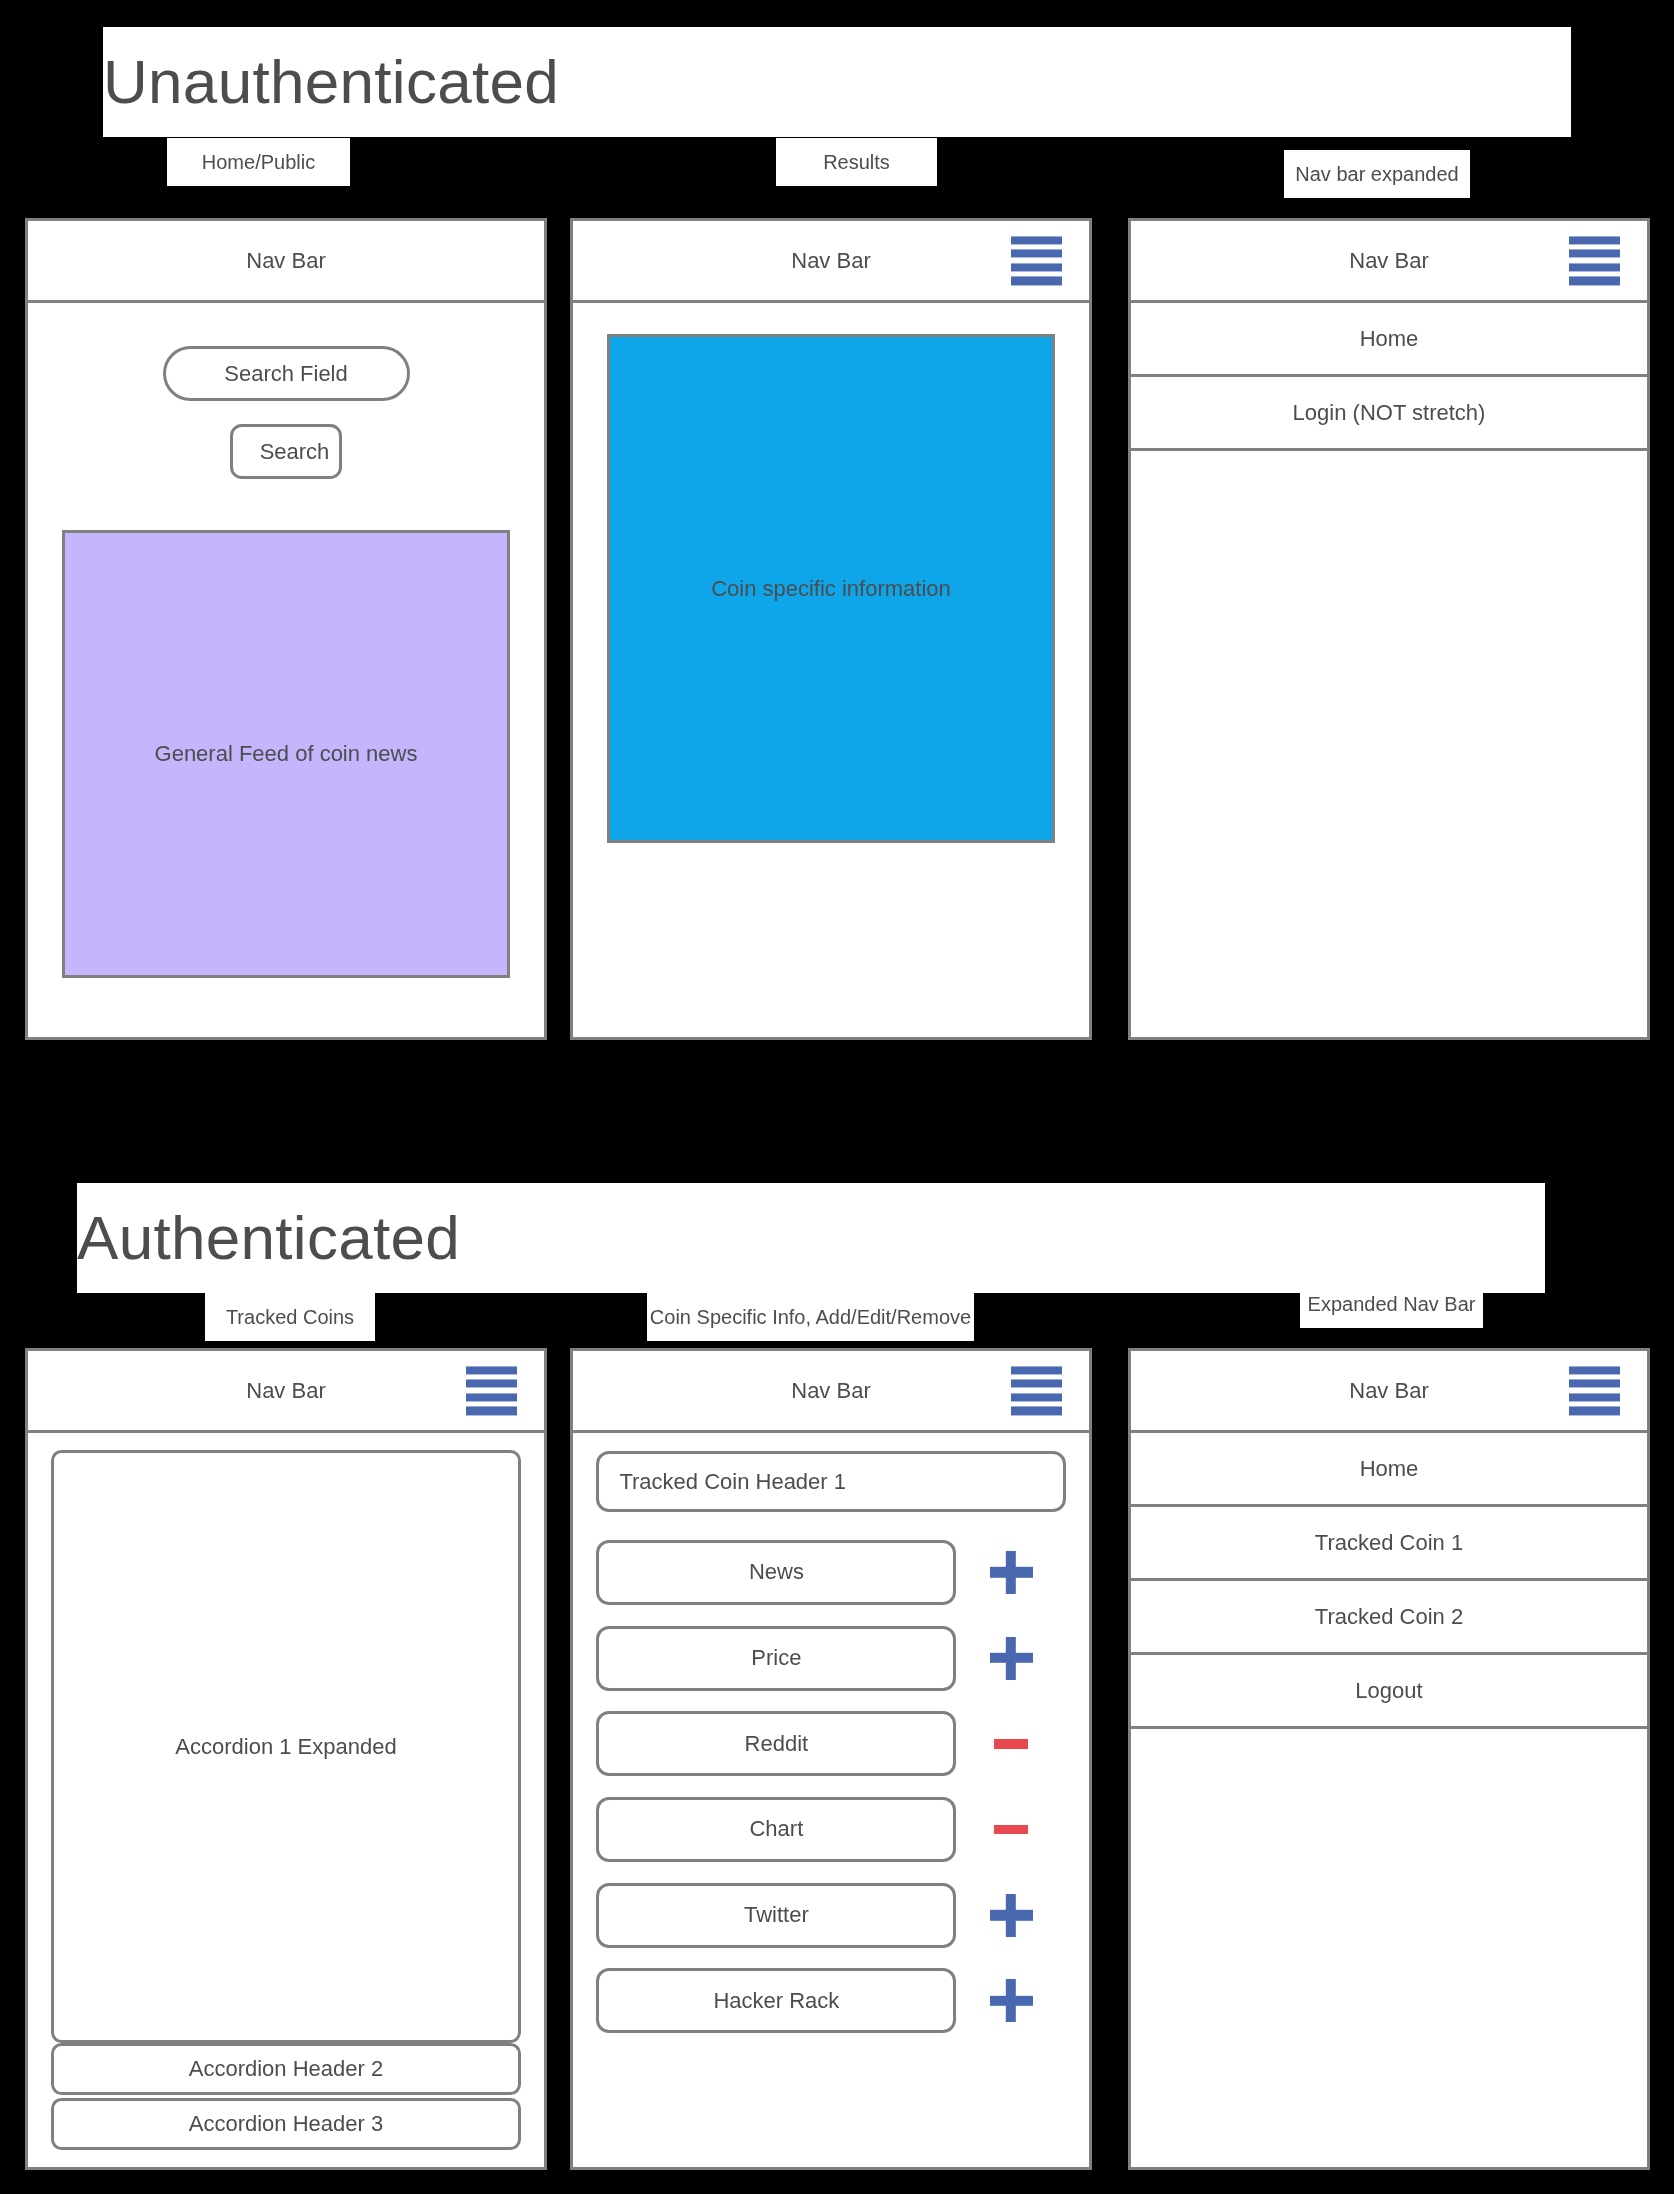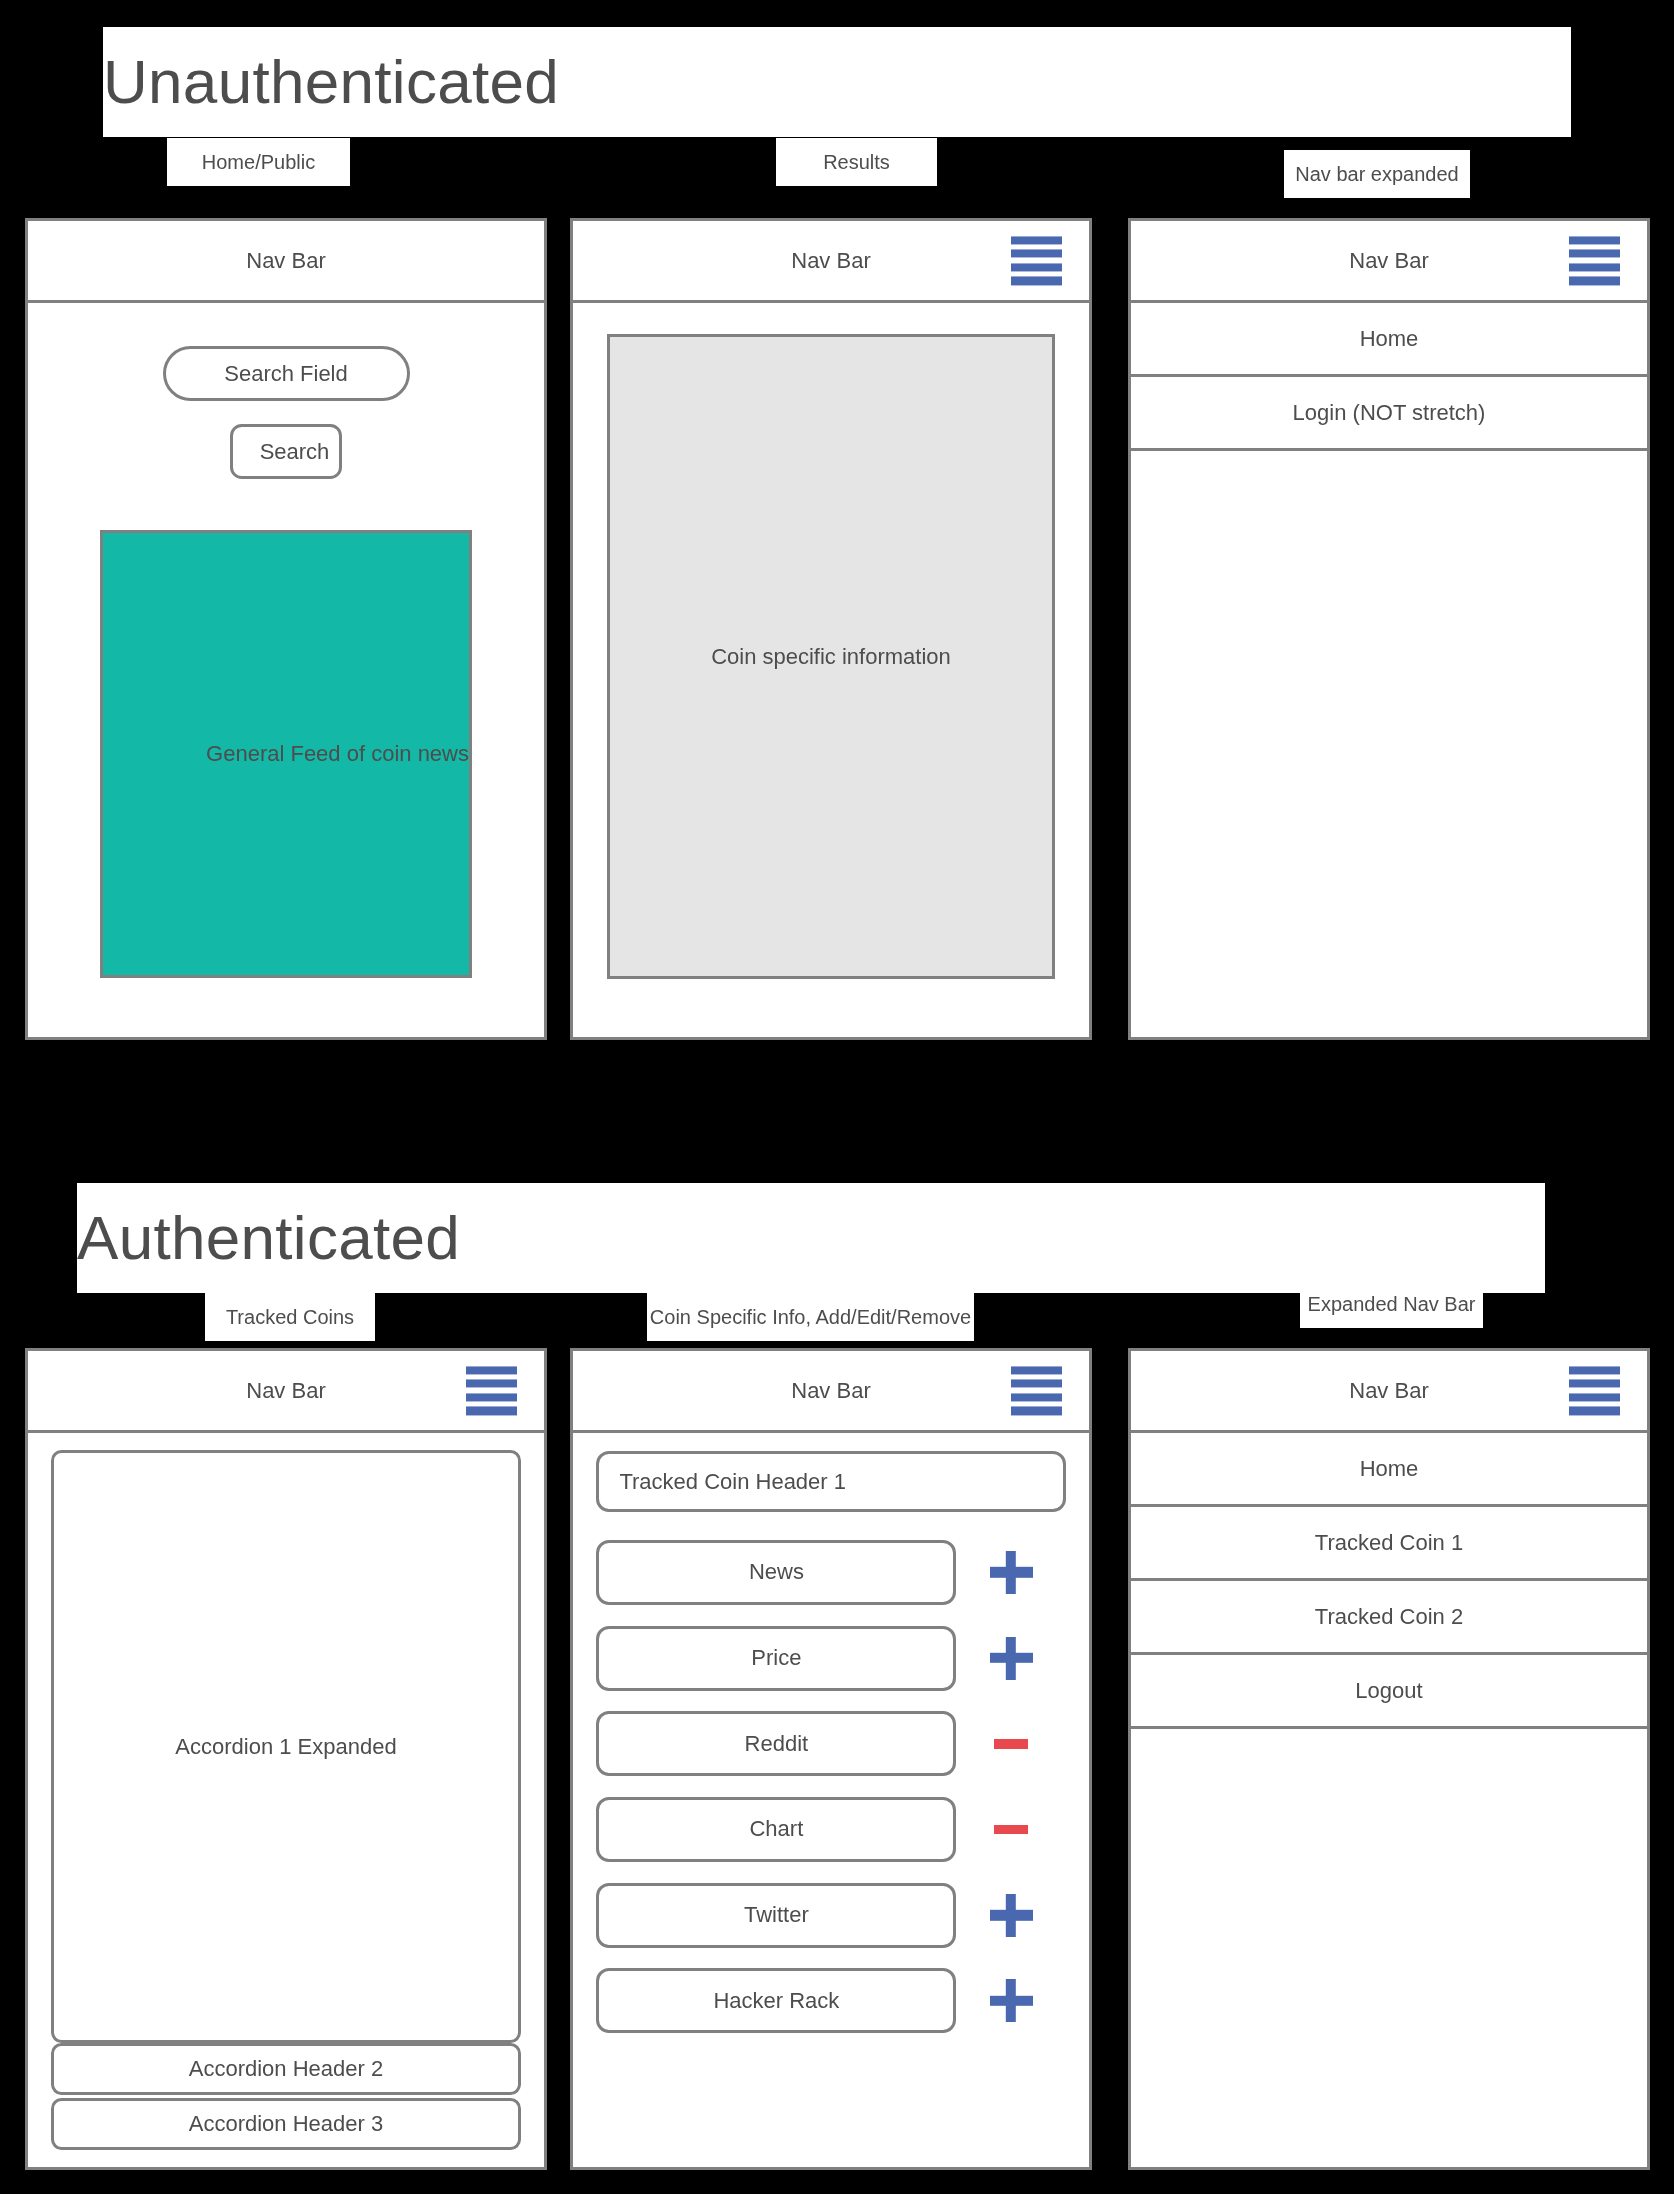--- a/index.html
+++ b/index.html
@@ -169,40 +169,40 @@
     align-items: center;
     justify-content: center;
     background: #ffffff;
     cursor: pointer;
     padding-left: 17px;
   }
   .search-button .sb-text { font-size: 22px; color: #4d4d4d; line-height: 1; }
 
   .feed-box {
     margin-top: 51px;
-    width: 372px;
+    width: 448px;
     height: 448px;
     border: 3.2px solid #808080;
     display: flex;
     align-items: center;
-    justify-content: flex-end;
-    background: #14b8a6;
+    justify-content: center;
+    background: #c4b5fd;
   }
   .feed-box .feed-text { font-size: 22px; color: #4d4d4d; line-height: 1; }
 
   
   .results-body { align-items: center; padding-top: 31px; }
   .coin-info-box {
     width: 448px;
-    height: 645px;
-    border: 3.2px solid #808080;
-    display: flex;
-    align-items: center;
-    justify-content: center;
-    background: #e5e5e5;
+    height: 509px;
+    border: 3.2px solid #808080;
+    display: flex;
+    align-items: center;
+    justify-content: center;
+    background: #0ea5e9;
   }
   .coin-info-box .ci-text { font-size: 22px; color: #4d4d4d; line-height: 1; }
 
   
   .accordion-body { padding: 18px 23.4px 0 23.4px; align-items: stretch; }
 
   .accordion-header {
     height: 52px;
     flex: 0 0 52px;
     border: 3.2px solid #808080;

